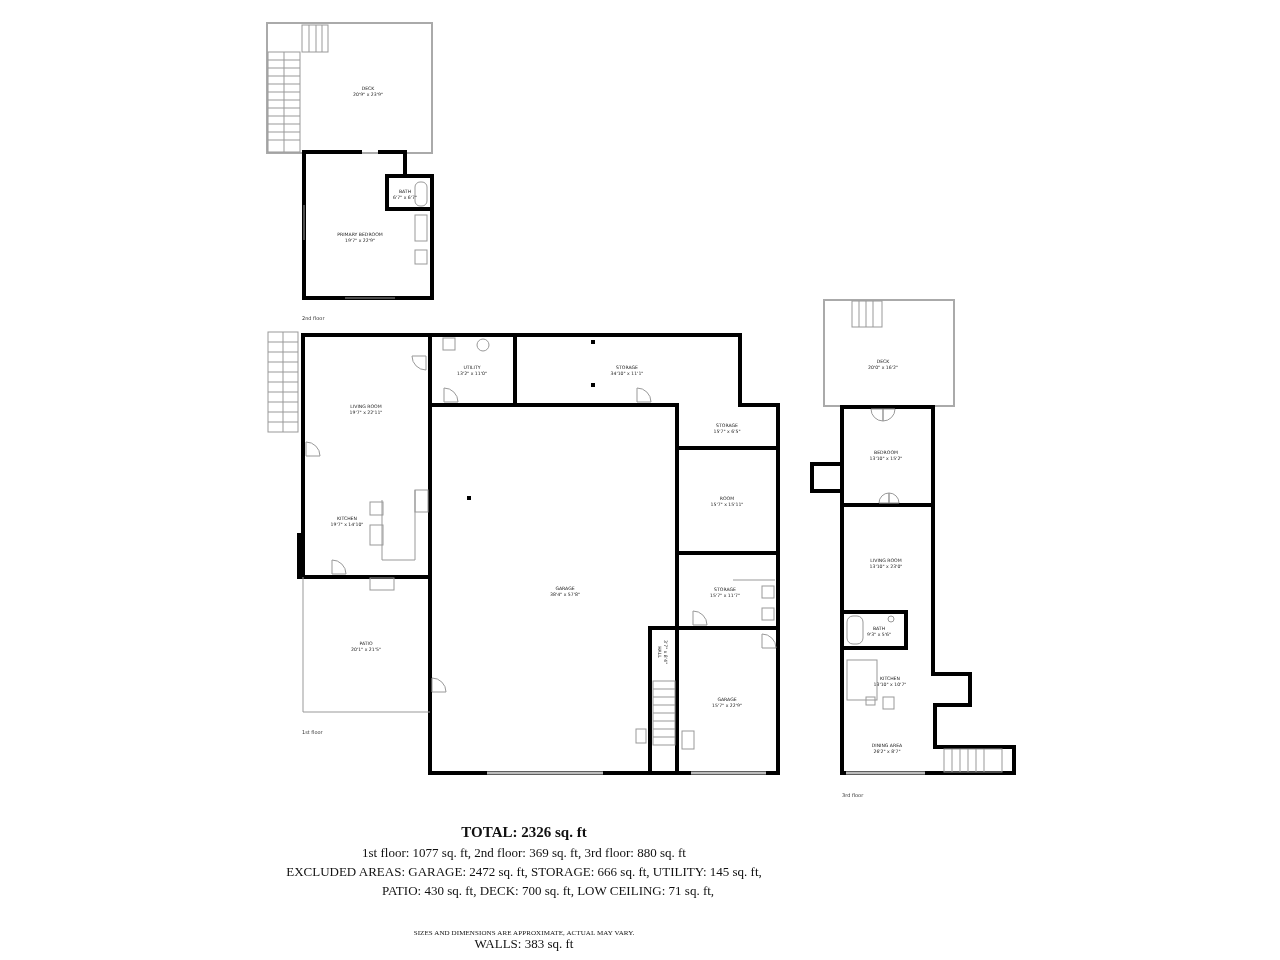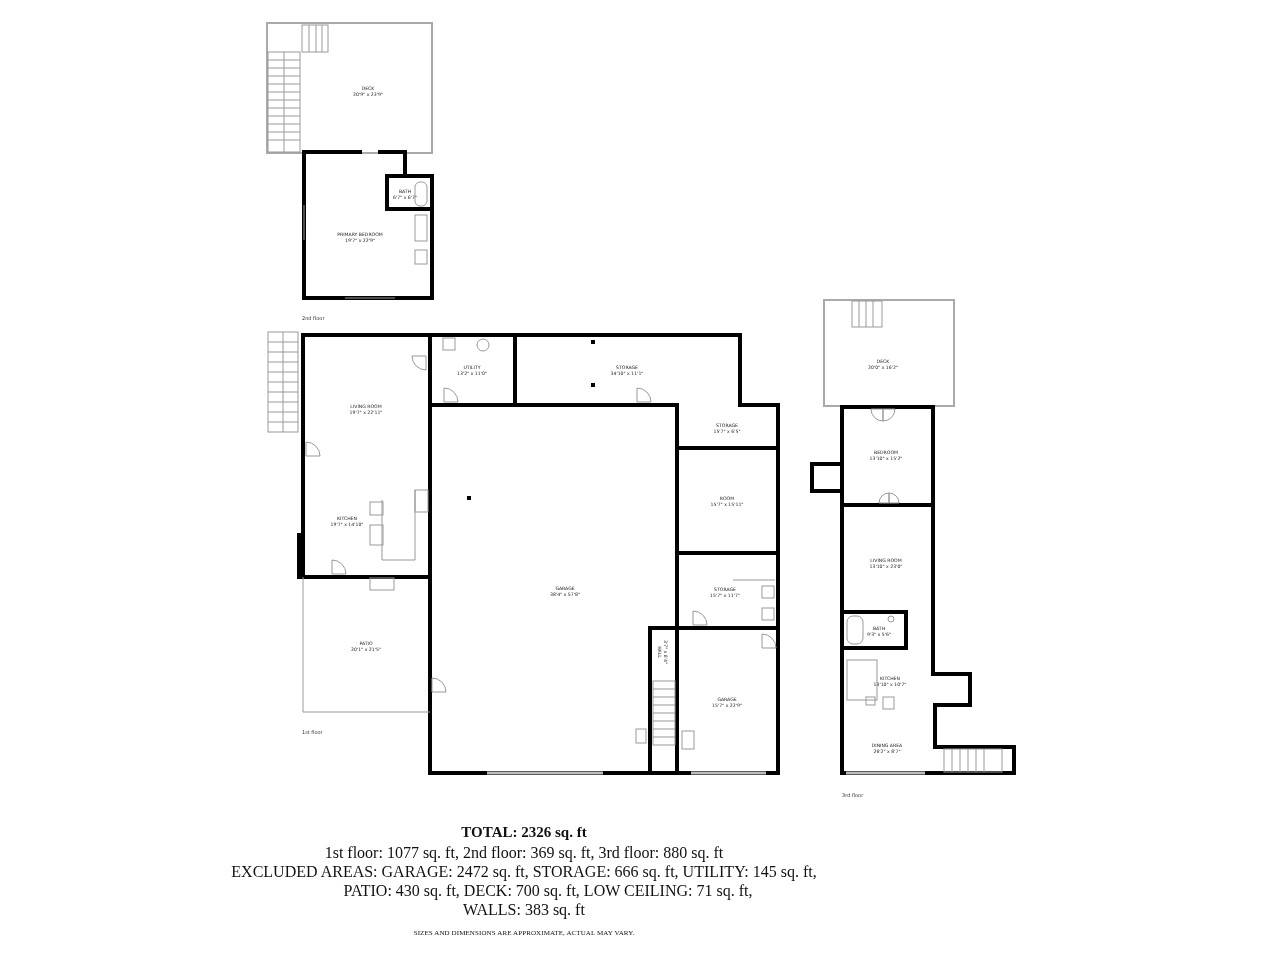--- a/index.html
+++ b/index.html
@@ -5,22 +5,22 @@
   html,body{margin:0;padding:0;background:#ffffff;}
   body{width:1280px;height:960px;position:relative;overflow:hidden;font-family:"DejaVu Sans","Liberation Sans",sans-serif;}
   svg{position:absolute;left:0;top:0;}
   .wall{stroke:#000;stroke-width:4;fill:none;stroke-linecap:square;}
   .thin{stroke:#999;stroke-width:1;fill:none;}
   .deck{stroke:#aaa;stroke-width:2;fill:none;}
   .rl{font-size:4.6px;fill:#222;text-anchor:middle;font-family:"DejaVu Sans",sans-serif;}
   .fl{font-size:5px;fill:#333;font-family:"DejaVu Sans",sans-serif;}
   .summary{position:absolute;left:0;width:1048px;text-align:center;color:#111;font-family:Liberation Serif, serif;}
   .total{top:824px;font-size:15px;font-weight:bold;}
-  .line{font-size:16px;line-height:19px;}
-  .l1{top:843px;} .l2{top:862px;text-align:center;} .l3{top:881px;margin-left:24px;} .l4{top:900px;}
+  .line{font-size:13px;line-height:19px;}
+  .l1{top:843px;} .l2{top:862px;text-align:center;} .l3{top:881px;margin-left:24px;} .l4{top:934px;}
   .disc{top:929px;font-size:7px;letter-spacing:0.1px;}
 </style>
 </head>
 <body>
 
 <svg width="1280" height="960" viewBox="0 0 1280 960">
 
   <g>
 
     <rect class="deck" x="267" y="23" width="165" height="130"></rect>

